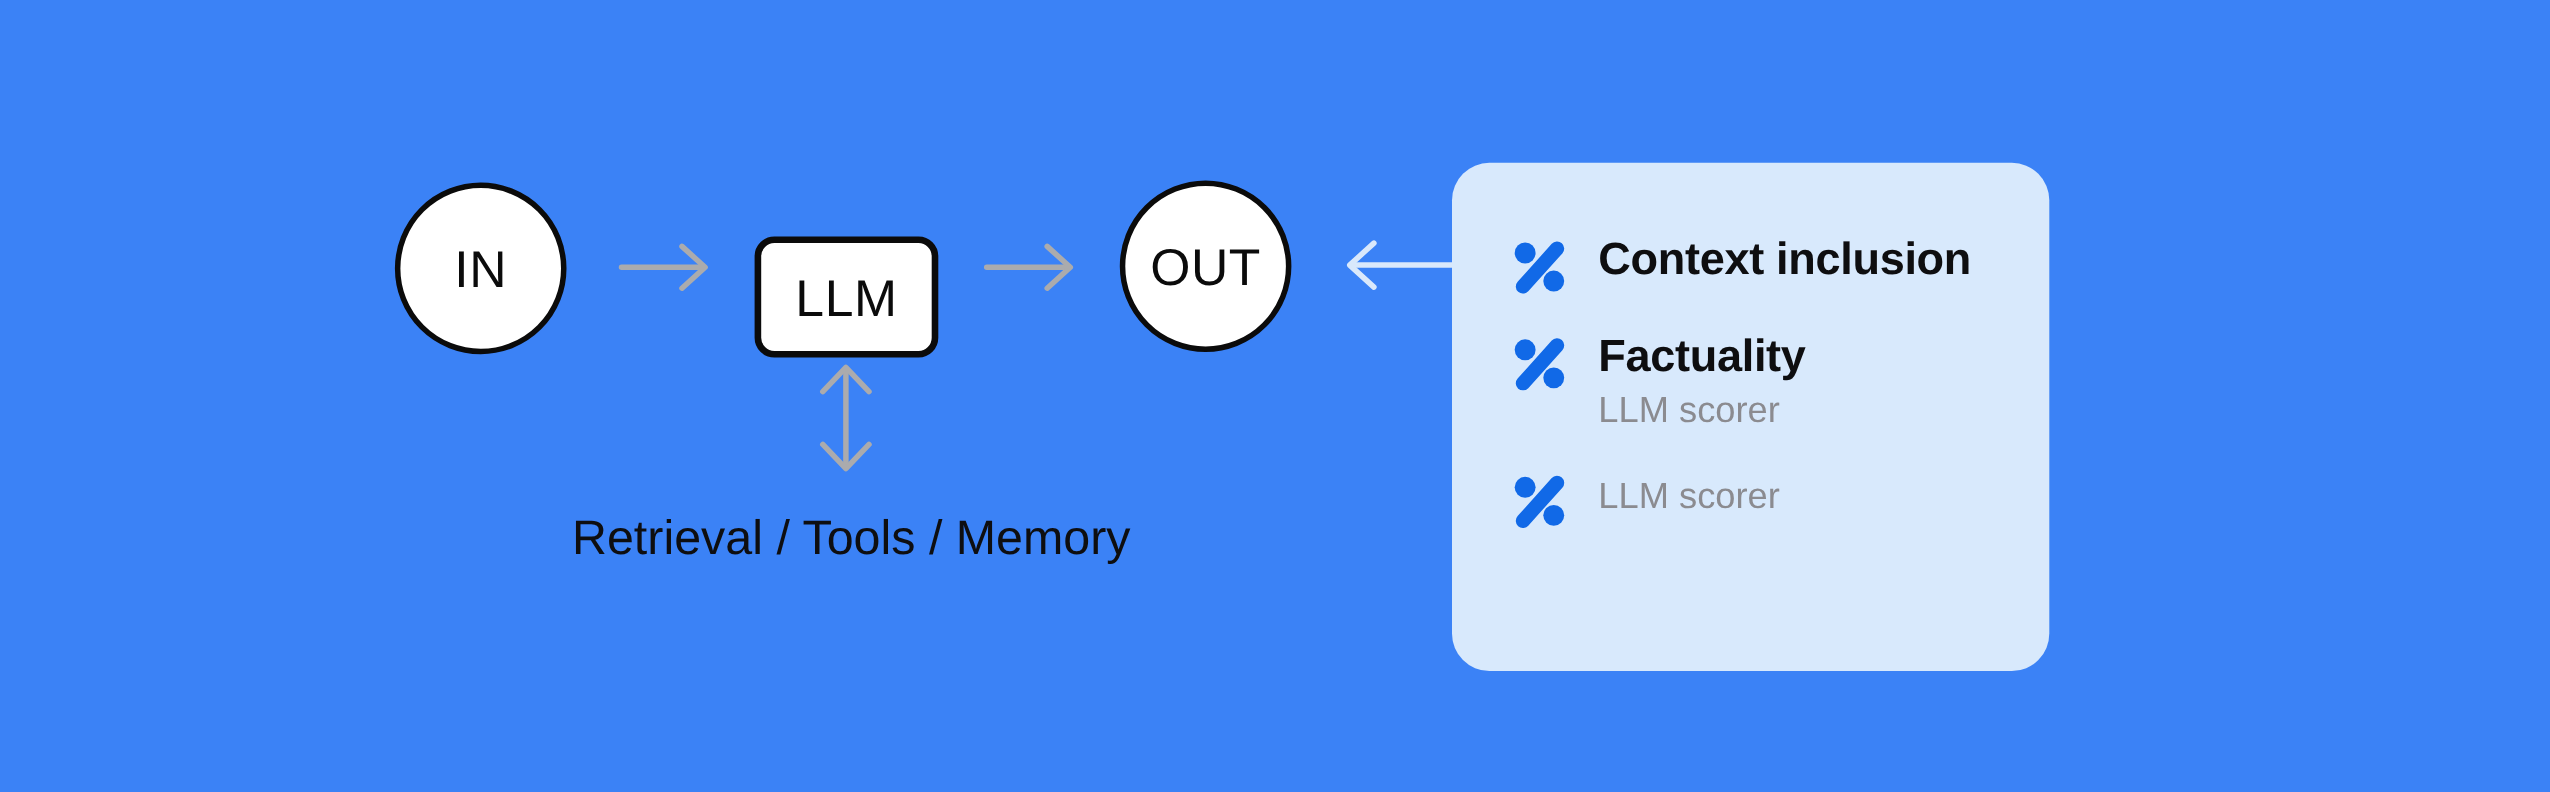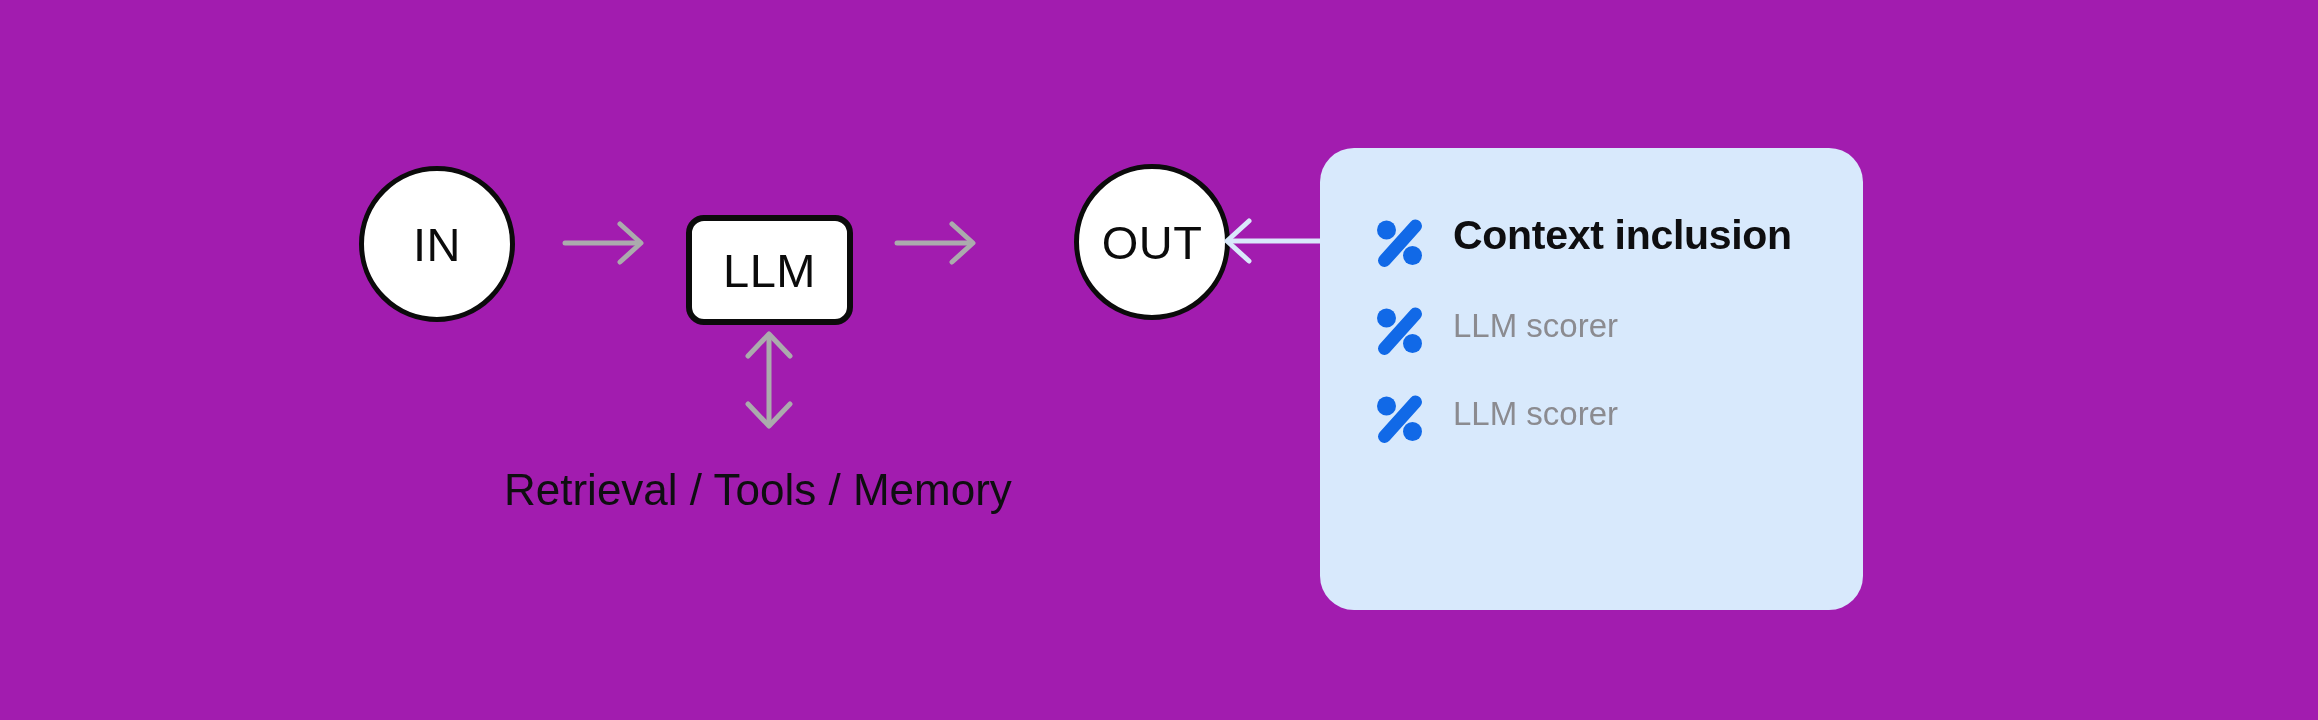--- a/index.html
+++ b/index.html
@@ -11,21 +11,21 @@
     --title-color:#0E0E10;
     --subtitle-color:#8B8B90;
   }
   *{margin:0;padding:0;box-sizing:border-box;}
   html,body{background:#ffffff;}
   body{font-family:"Liberation Sans","DejaVu Sans",sans-serif;}
   .canvas{
     position:relative;
     width:2318px;
     height:720px;
-    background:#a21caf;
+    background:#3b82f6;
     overflow:hidden;
   }
   
   .node{
     position:absolute;
     display:flex;
     align-items:center;
     justify-content:center;
     background:#ffffff;
     color:var(--shape-black);
@@ -35,40 +35,40 @@
     font-weight:500;
     letter-spacing:0.5px;
     color:var(--shape-black);
   }
   .circle-node{
     width:156px;height:156px;
     border:5px solid var(--shape-black);
     border-radius:50%;
   }
   #in-node{left:359px;top:166px;}
-  #out-node{left:1074px;top:164px;}
+  #out-node{left:1018px;top:164px;}
   #llm-node{
     left:686px;top:188px;
     width:167px;height:110px;
     border:6px solid var(--shape-black);
     border-radius:18px;
     margin-top:27px;
   }
   
   .arrow{position:absolute;}
   .arrow-gray{color:var(--arrow-gray);}
   .arrow-blue{color:var(--arrow-blue);}
   #arrow-in-llm{left:562px;top:218px;}
   #arrow-llm-out{left:894px;top:218px;}
   #arrow-panel-out{left:1224px;top:216px;}
   #arrow-llm-tools{left:741px;top:330px;}
   
   .bottom-label{
     position:absolute;
-    left:504px;top:465px;width:500px;
+    left:520px;top:465px;width:500px;
     text-align:center;
     font-size:44px;
     font-weight:500;
     color:var(--title-color);
     white-space:nowrap;
   }
   
   .panel{
     position:absolute;
     left:1320px;top:148px;
@@ -162,20 +162,21 @@
       </div>
     </div>
 
     <div class="scorer-item">
       <svg class="scorer-icon" viewBox="0 0 48 48">
         <circle cx="10.5" cy="11" r="9.5" fill="currentColor"></circle>
         <circle cx="36.5" cy="36.5" r="9.5" fill="currentColor"></circle>
         <path d="M8.5 41.5 L39.5 7" stroke="currentColor" stroke-width="13" stroke-linecap="round" fill="none"></path>
       </svg>
       <div class="scorer-text">
+        <span class="scorer-title">Factuality</span>
         <span class="scorer-subtitle">LLM scorer</span>
       </div>
     </div>
 
     <div class="scorer-item">
       <svg class="scorer-icon" viewBox="0 0 48 48">
         <circle cx="10.5" cy="11" r="9.5" fill="currentColor"></circle>
         <circle cx="36.5" cy="36.5" r="9.5" fill="currentColor"></circle>
         <path d="M8.5 41.5 L39.5 7" stroke="currentColor" stroke-width="13" stroke-linecap="round" fill="none"></path>
       </svg>

